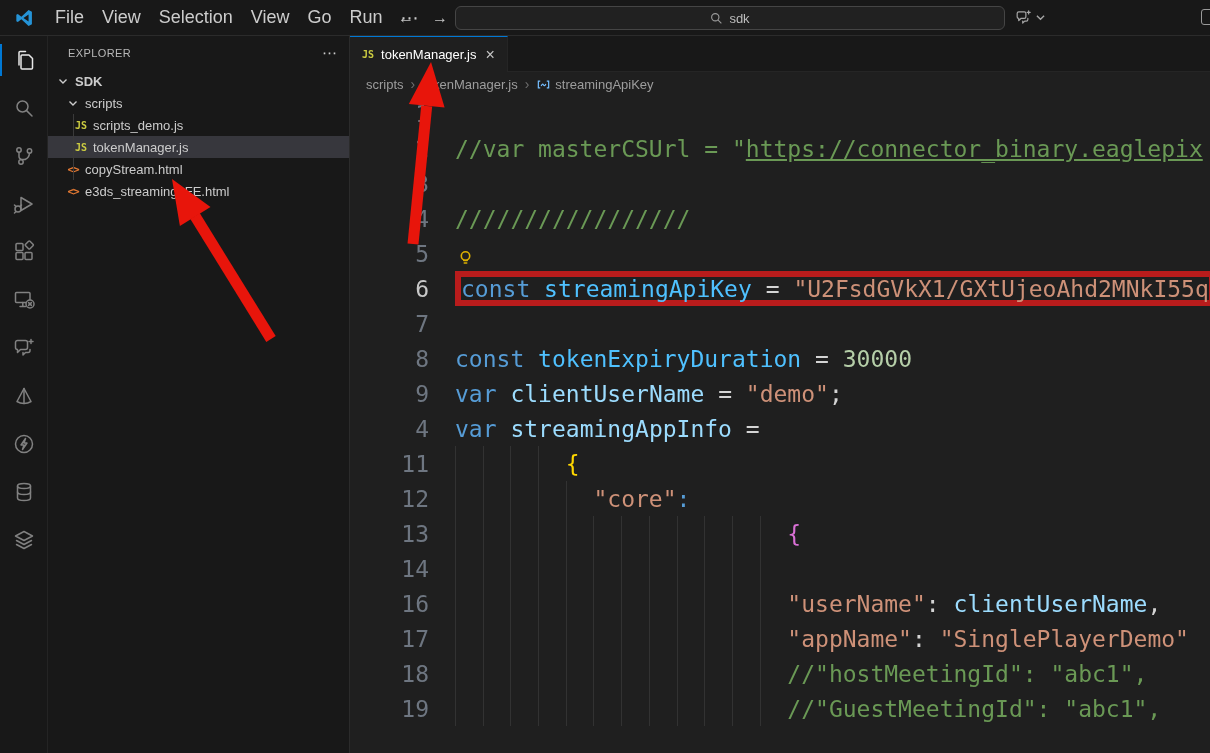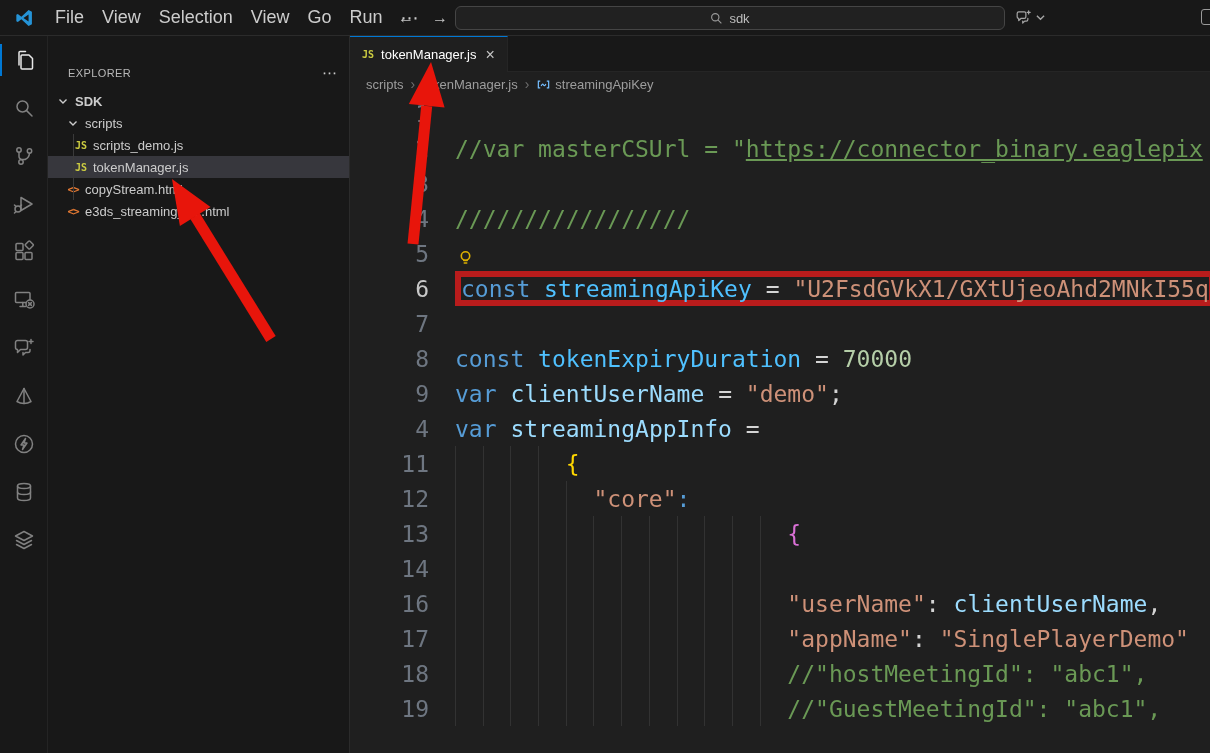--- a/index.html
+++ b/index.html
@@ -30,21 +30,21 @@
 
   
   .activitybar { width:48px; background:#181818; border-right:1px solid #242424; position:relative; }
   .ab-item { width:48px; height:48px; display:flex; align-items:center; justify-content:center; position:relative; }
   .ab-item svg { width:24px; height:24px; stroke:#818181; fill:none; stroke-width:1.5; stroke-linecap:round; stroke-linejoin:round; }
   .ab-item.active svg { stroke:#e7e7e7; }
   .ab-item.active::before { content:""; position:absolute; left:0; top:8px; bottom:8px; width:2px; background:var(--accent); }
 
   
   .sidebar { width:302px; background:#181818; border-right:1px solid #2b2b2b; position:relative; font-size:13px; }
-  .sidebar-header { height:34px; display:flex; align-items:center; padding:0 12px 0 20px;margin-top:20px; }
+  .sidebar-header { height:34px; display:flex; align-items:center; padding:0 12px 0 20px; }
   .sidebar-title { font-size:11px; letter-spacing:.4px; color:#b8b8b8; flex:1; }
   .sidebar-more { color:#cccccc; font-size:15px; }
   .tree { position:relative; }
   .tree-guide { position:absolute; left:25px; top:44px; height:66px; width:1px; background:#3a3a3a; }
   .tree-row { height:22px; display:flex; align-items:center; gap:3px; color:#cccccc; white-space:nowrap; overflow:hidden; }
   .tree-row.selected { background:#37373d; }
   .tree-row.bold { font-weight:bold; }
   .slot { width:18px; flex:0 0 auto; display:flex; align-items:center; justify-content:center; }
   .slot svg { width:12px; height:12px; stroke:#cccccc; fill:none; stroke-width:1.4; }
   .badge-js { color:var(--js-badge); font-weight:bold; font-size:10px; font-family:"DejaVu Sans Mono",monospace; }
@@ -312,21 +312,21 @@
           <div class="line current">
             <span class="gutter">6</span>
             <div class="content"><span class="toks"><span class="tok-kw">const</span><span class="tok-pl"> </span><span class="tok-cv">streamingApiKey</span><span class="tok-pl"> = </span><span class="tok-str">"U2FsdGVkX1/GXtUjeoAhd2MNkI55q</span></span></div>
           </div>
           <div class="line">
             <span class="gutter">7</span>
             <div class="content"><span class="toks"></span></div>
           </div>
           <div class="line">
             <span class="gutter">8</span>
-            <div class="content"><span class="toks"><span class="tok-kw">const</span><span class="tok-pl"> </span><span class="tok-cv">tokenExpiryDuration</span><span class="tok-pl"> = </span><span class="tok-num">70000</span></span></div>
+            <div class="content"><span class="toks"><span class="tok-kw">const</span><span class="tok-pl"> </span><span class="tok-cv">tokenExpiryDuration</span><span class="tok-pl"> = </span><span class="tok-num">30000</span></span></div>
           </div>
           <div class="line">
             <span class="gutter">9</span>
             <div class="content"><span class="toks"><span class="tok-kw">var</span><span class="tok-pl"> </span><span class="tok-vv">clientUserName</span><span class="tok-pl"> = </span><span class="tok-str">"demo"</span><span class="tok-pl">;</span></span></div>
           </div>
           <div class="line">
             <span class="gutter">4</span>
             <div class="content"><span class="toks"><span class="tok-kw">var</span><span class="tok-pl"> </span><span class="tok-vv">streamingAppInfo</span><span class="tok-pl"> =</span></span></div>
           </div>
           <div class="line">

